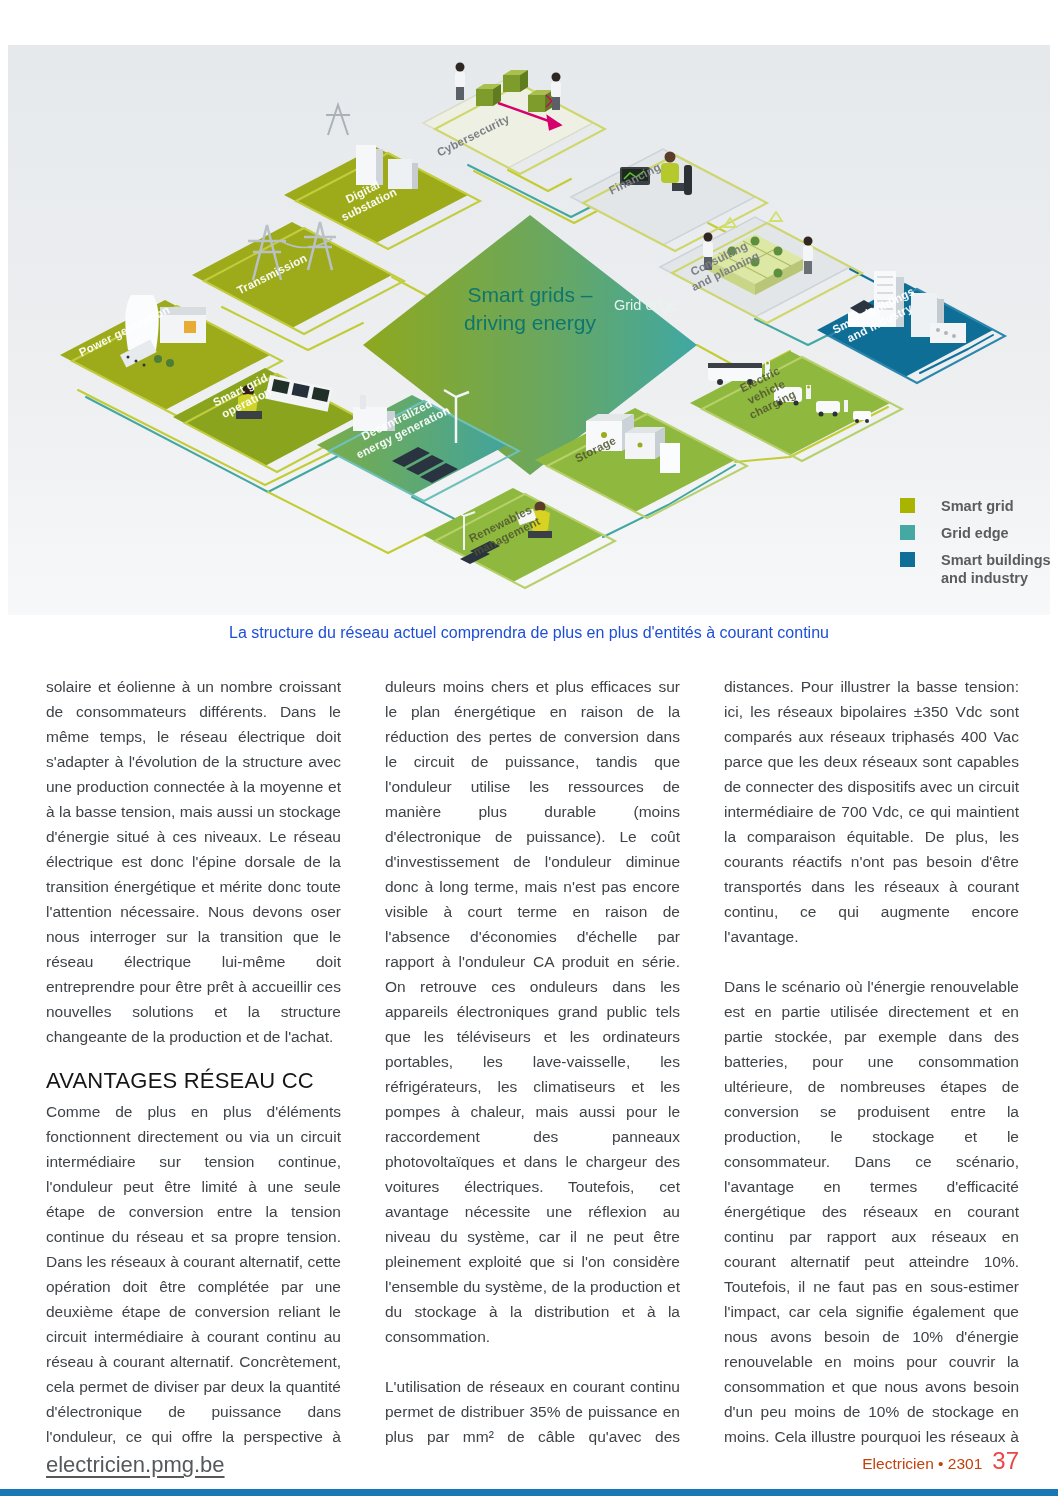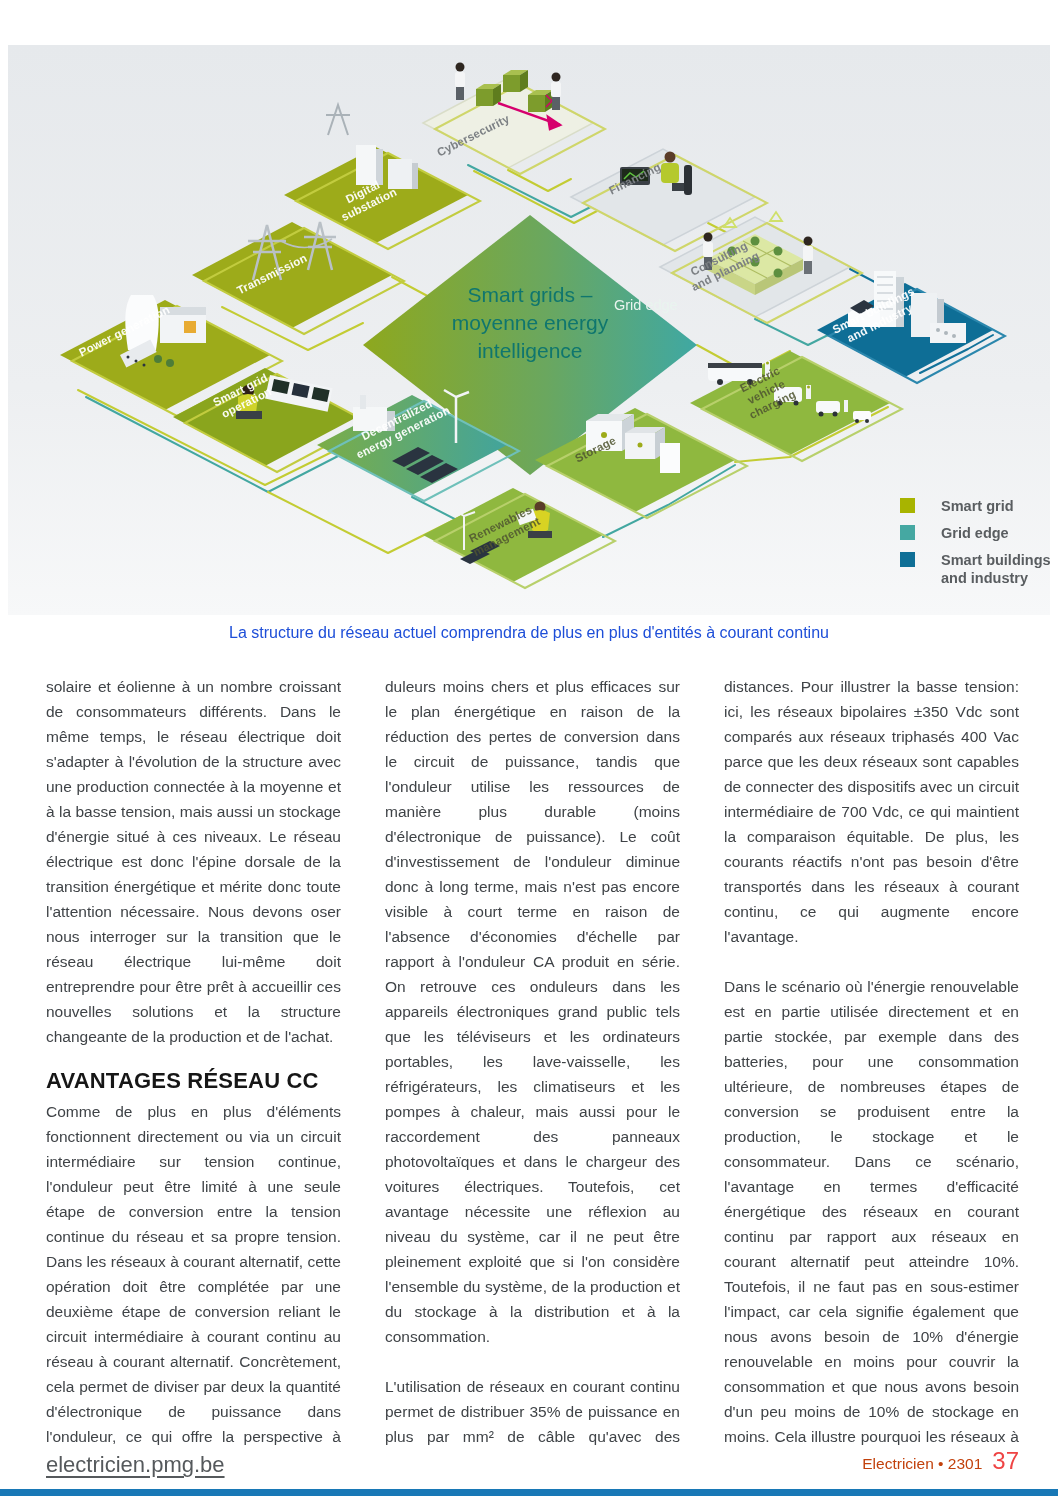--- a/index.html
+++ b/index.html
@@ -25,21 +25,21 @@
   
   .caption{position:absolute;left:0;top:624px;width:100%;text-align:center;
            font-size:16px;color:#1d4ed8;}
   
   .columns{position:absolute;left:46px;top:674px;width:973px;height:772px;overflow:hidden;
            display:flex;gap:44px;}
   .col{flex:1 1 0;}
   .col p{margin:0;font-size:15.5px;line-height:25px;text-align:justify;color:#3f4347;}
   .col p + p{margin-top:25px;}
   .col h2{margin:20px 0 6px 0;font-size:22px;line-height:1.1;color:#161616;
-          font-weight:700;letter-spacing:.2px;}
+          font-weight:400;letter-spacing:.2px;}
   
   .footer-site{position:absolute;left:46px;top:1452px;font-size:22px;color:#55595c;
                text-decoration:underline;text-underline-offset:4px;}
   .footer-right{position:absolute;right:39px;top:1447px;display:flex;align-items:baseline;gap:10px;}
   .footer-issue{font-size:15.5px;color:#c2410c;}
   .footer-page{font-size:24px;color:#ef4444;}
   .bottom-bar{position:absolute;left:0;top:1489px;width:100%;height:7px;background:#1878b6;}
 </style>
 </head>
 <body>
@@ -313,22 +313,21 @@
     <div class="iso-label lbl-gray wrap" style="left:676px;top:226px;width:86px;">Consulting and planning</div>
     <div class="iso-label lbl-white wrap" style="left:826px;top:280px;width:96px;">Smart buildings and industry</div>
     <div class="iso-label lbl-dark wrap" style="left:720px;top:346px;width:86px;">Electric vehicle charging</div>
     <div class="iso-label lbl-dark" style="left:568px;top:408px;">Storage</div>
     <div class="iso-label lbl-dark wrap" style="left:452px;top:494px;width:98px;">Renewables management</div>
     <div class="iso-label lbl-white wrap" style="left:344px;top:392px;width:108px;">Decentralized energy generation</div>
     <div class="iso-label lbl-white wrap" style="left:200px;top:356px;width:80px;">Smart grid operation</div>
 
     <div class="central-title">
       <div>Smart grids –</div>
-      <div>moyenne energy</div>
-      <div>intelligence</div>
+      <div>driving energy</div>
     </div>
     <div class="grid-edge">Grid edge</div>
 
     <div class="legend">
       <div class="legend-row">
         <div class="legend-swatch" style="background-color: rgb(168, 180, 0);"></div>
         <div class="legend-label">Smart grid</div>
       </div>
       <div class="legend-row">
         <div class="legend-swatch" style="background-color: rgb(69, 168, 162);"></div>

